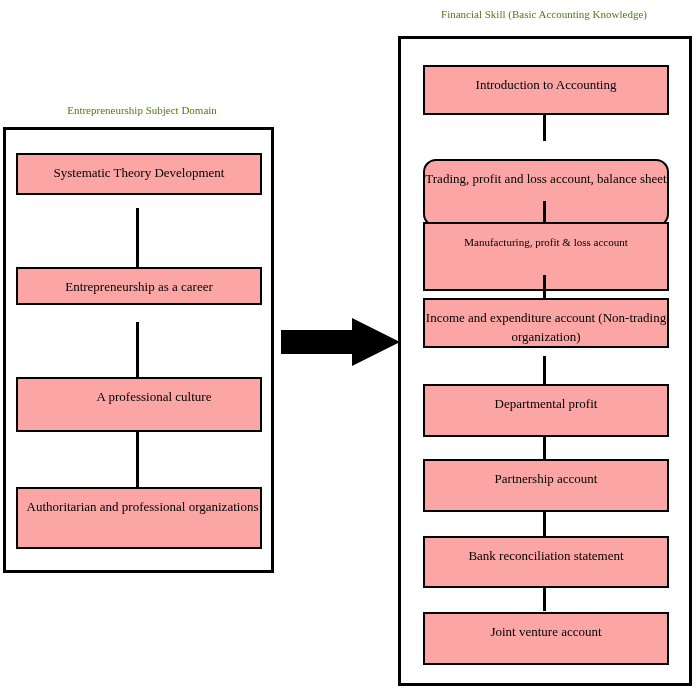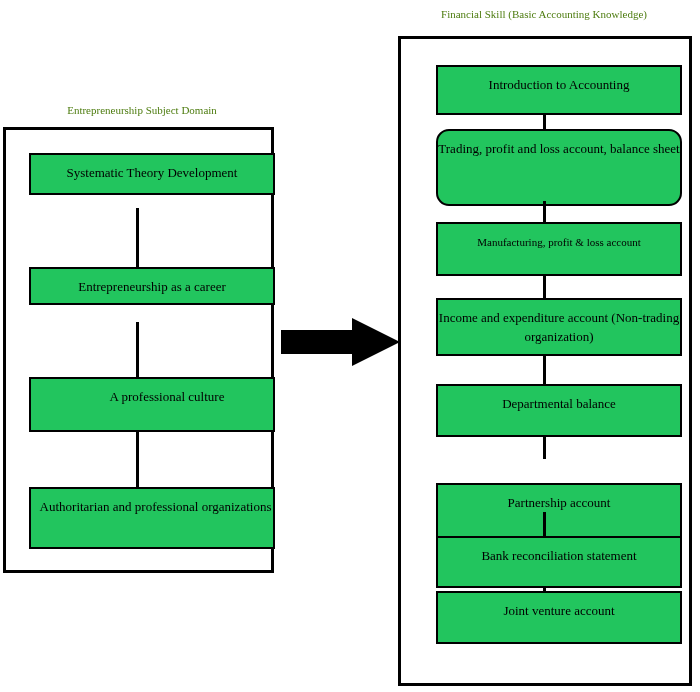--- a/index.html
+++ b/index.html
@@ -60,28 +60,27 @@
     left: 398px;
     top: 36px;
     width: 294px;
     height: 650px;
   }
 
   
   .node {
     position: absolute;
     border: 2px solid #000000;
-    background: #22c55e;
+    background: #fca5a5;
     box-sizing: border-box;
     text-align: center;
     font-size: 13px;
     line-height: 19px;
     padding-top: 8px;
     color: #000;
-    margin-left: 13px;
   }
   .node.small {
     font-size: 11px;
     line-height: 17px;
     padding-top: 10px;
   }
 
   
   .node.left  { left: 10px; width: 246px; }
   
@@ -137,40 +136,40 @@
   </div>
 
   <div class="panel-title" id="right-title">Financial Skill (Basic Accounting Knowledge)</div>
 
   <div class="panel" id="right-panel">
 
     <div class="node right" style="top: 26px; height: 50px;">Introduction to Accounting</div>
 
     <div class="connector" style="left: 142px; top: 76px; height: 26px;"></div>
 
-    <div class="node right" style="top: 90px; height: 77px; border-radius: 13px;">Trading, profit and loss account, balance sheet</div>
+    <div class="node right" style="top: 120px; height: 68px; border-radius: 13px;">Trading, profit and loss account, balance sheet</div>
 
     <div class="connector" style="left: 142px; top: 162px; height: 21px;"></div>
 
-    <div class="node right small" style="top: 183px; height: 54px;">Manufacturing, profit &amp; loss account</div>
+    <div class="node right small" style="top: 183px; height: 69px;">Manufacturing, profit &amp; loss account</div>
 
     <div class="connector" style="left: 142px; top: 236px; height: 23px;"></div>
 
-    <div class="node right" style="top: 259px; height: 58px; text-align: center;">Income and expenditure account (Non-trading organization)</div>
+    <div class="node right" style="top: 259px; height: 50px; text-align: center;">Income and expenditure account (Non-trading organization)</div>
 
     <div class="connector" style="left: 142px; top: 317px; height: 28px;"></div>
 
-    <div class="node right" style="top: 345px; height: 53px;">Departmental balance</div>
+    <div class="node right" style="top: 345px; height: 53px;">Departmental profit</div>
 
     <div class="connector" style="left: 142px; top: 398px; height: 22px;"></div>
 
-    <div class="node right" style="top: 444px; height: 68px;">Partnership account</div>
+    <div class="node right" style="top: 420px; height: 53px;">Partnership account</div>
 
     <div class="connector" style="left: 142px; top: 473px; height: 24px;"></div>
 
     <div class="node right" style="top: 497px; height: 52px; text-align: center;">Bank reconciliation statement</div>
 
     <div class="connector" style="left: 142px; top: 549px; height: 23px;"></div>
 
-    <div class="node right" style="top: 552px; height: 53px;">Joint venture account</div>
+    <div class="node right" style="top: 573px; height: 53px;">Joint venture account</div>
   </div>
 
 </div>
 
 </body></html>

